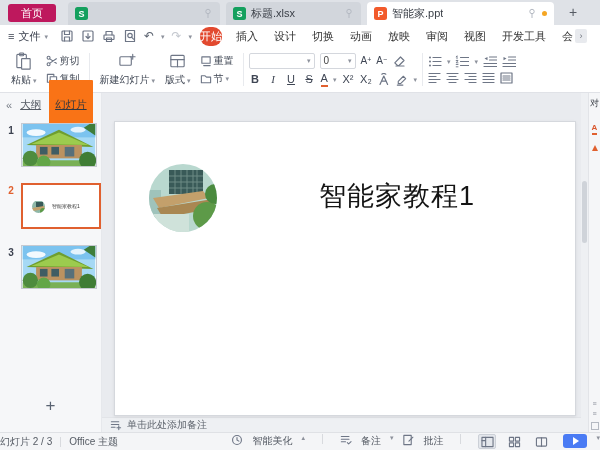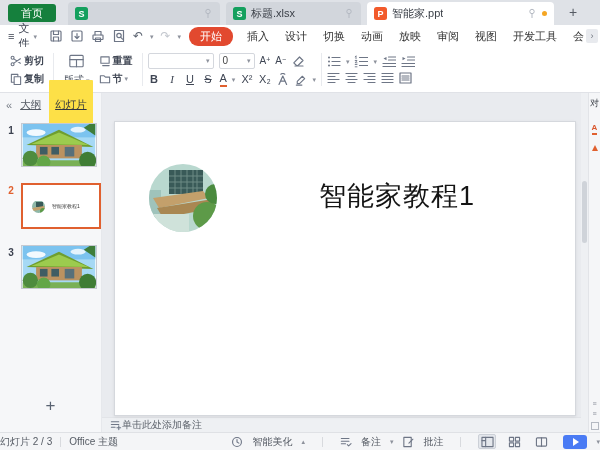--- a/index.html
+++ b/index.html
@@ -8,21 +8,21 @@
   .app { width:600px; height:450px; display:flex; flex-direction:column; }
 
   
   svg.ic { stroke:#6e7686; fill:none; stroke-width:1.2; stroke-linecap:round; stroke-linejoin:round; flex-shrink:0; }
   svg.ic .f { fill:#6e7686; stroke:none; }
   svg.ic .wbg { fill:#fff; }
   .caret { color:#8d929c; font-size:7px; line-height:1; }
 
   
   .tabbar { height:25px; background:#dfe2e7; display:flex; align-items:flex-end; padding-left:8px; flex-shrink:0; }
-  .home-btn { height:18px; width:48px; background:#15803d; color:#fff; font-size:11px; border-radius:3px;
+  .home-btn { height:18px; width:48px; background:#be185d; color:#fff; font-size:11px; border-radius:3px;
               display:flex; align-items:center; justify-content:center; margin:0 12px 3px 0; cursor:default; }
   .tab { height:23px; display:flex; align-items:center; padding:0 7px; font-size:11px; color:#3a3f47;
          background:#d2d6dc; border-radius:4px 4px 0 0; margin-right:6px; }
   .tab.active { background:#fff; }
   .tab .title { white-space:nowrap; overflow:hidden; }
   .badge { width:13px; height:13px; border-radius:2.5px; color:#fff; font-size:9px; font-weight:bold;
            display:flex; align-items:center; justify-content:center; margin-right:5px; flex-shrink:0; }
   .badge.s { background:#14a05e; }
   .badge.p { background:#f25a2b; }
   .pin { stroke:#b4b9c2; stroke-width:1; fill:none; margin-left:auto; flex-shrink:0; }
@@ -30,87 +30,87 @@
   .newtab { font-size:14px; color:#555a63; margin:0 0 5px 4px; width:18px; text-align:center; }
 
   
   .menubar { height:22px; background:#fff; display:flex; align-items:center; font-size:11px; color:#333; padding:0 0 0 8px; flex-shrink:0; }
   .file-menu { display:flex; align-items:center; gap:4px; color:#3c4250; }
   .qat { display:flex; align-items:center; gap:7px; margin:0 6px 0 12px; }
   .qat .uglyph { font-size:12px; color:#5b6370; line-height:1; }
   .qat .uglyph.dis { color:#c3c7ce; }
   .menus { display:flex; align-items:center; }
   .menu-item { margin:0 8px; color:#333; white-space:nowrap; }
-  .menu-item.pill { background:#e2492f; color:#fff; border-radius:9px; padding:2px 11px; margin:0 6px 0 2px; }
+  .menu-item.pill { background:#e2492f; color:#fff; border-radius:9px; padding:2px 0; margin:0 6px 0 2px; }
   .menu-item.clipped { width:11px; overflow:hidden; margin-right:2px; }
   .overflow-btn { width:12px; height:14px; background:#e8eaee; color:#70757e; font-size:9px;
                   display:flex; align-items:center; justify-content:center; border-radius:2px; margin-right:6px; }
   .searchbox { display:flex; align-items:center; gap:4px; flex:1; overflow:hidden; }
 
   
   .ribbon { height:46px; background:#fff; border-bottom:1px solid #e0e2e7; display:flex; align-items:stretch;
             padding:2px 0 2px 6px; overflow:hidden; flex-shrink:0; }
   .rdiv { width:1px; background:#e8eaee; margin:4px 5px; flex-shrink:0; }
   .bigbtn { display:flex; flex-direction:column; align-items:center; justify-content:center; gap:2px; padding:0 5px; flex-shrink:0; }
   .bigbtn .lbl, .smallbtn { font-size:10px; color:#414855; display:flex; align-items:center; gap:2px; white-space:nowrap; }
-  .smallcol { display:flex; flex-direction:column; justify-content:center; gap:4px; padding:0 4px; flex-shrink:0;font-weight:bold; }
+  .smallcol { display:flex; flex-direction:column; justify-content:center; gap:4px; padding:0 4px; flex-shrink:0; }
   .fontgrp, .paragrp { display:flex; flex-direction:column; justify-content:center; gap:4px; flex-shrink:0; }
   .frow { display:flex; align-items:center; gap:5px; }
   .combo { height:16px; border:1px solid #d4d7dd; border-radius:2px; display:flex; align-items:center;
            justify-content:space-between; padding:0 3px; font-size:10px; color:#444; background:#fff; }
   .combo.name { width:66px; } .combo.size { width:36px; }
   .fbtn { font-size:11px; color:#3f4654; min-width:13px; text-align:center; line-height:1; }
   .fbtn.b { font-weight:bold; } .fbtn.i { font-style:italic; font-family:"Liberation Serif",serif; }
   .fbtn.u { text-decoration:underline; } .fbtn.st { text-decoration:line-through; }
   .fontcolor { font-size:11px; color:#3f4654; border-bottom:2px solid #e0602f; line-height:1; padding-bottom:1px; }
   .szbtn { font-size:10px; color:#3f4654; display:flex; align-items:flex-start; line-height:1; }
   .szbtn sup { font-size:7px; }
 
   
   .content { flex:1; display:flex; min-height:0; }
   .sidebar { width:102px; background:#f6f7f9; border-right:1px solid #e6e8ec; display:flex; flex-direction:column; position:relative; flex-shrink:0; }
   .sb-header { height:24px; display:flex; align-items:center; font-size:10.5px; color:#555; padding:0 6px; gap:8px; }
   .sb-collapse { color:#767c86; font-size:11px; }
   .sb-tab { color:#555b64;text-decoration:underline; }
-  .sb-tab.active { background:#fde047; border-radius:1px; padding:18px 6px; color:#33373e; }
+  .sb-tab.active { background:#f97316; border-radius:1px; padding:18px 6px; color:#33373e; }
   .thumb-row { display:flex; align-items:flex-start; margin:6px 0 10px 4px; }
   .thumb-row:first-child { margin-top:5px; }
   .tnum { width:14px; font-size:10px; font-weight:bold; color:#3c4250; margin:2px 3px 0 0; text-align:center; }
   .tnum.sel { color:#e0602f; }
   .thumb { width:76px; height:44px; background:#fff; border:1px solid #c6cad1; overflow:hidden; }
   .thumb.selected { width:80px; height:46px; border:2px solid #e0602f; display:flex; align-items:center; padding-left:9px; gap:7px; }
   .mini-circle { width:13px; height:13px; border-radius:50%; overflow:hidden; flex-shrink:0; }
   .mini-title { font-size:5px; color:#333; white-space:nowrap; }
   .add-slide { position:absolute; bottom:16px; left:0; right:0; text-align:center; font-size:17px; color:#5a6372; }
 
   .main { flex:1; display:flex; flex-direction:column; min-width:0; }
   .canvas { flex:1; background:#e9ebef; position:relative; }
   .slide { position:absolute; left:12px; top:28px; width:462px; height:295px; background:#fff;
            border:1px solid #d5d8dd; box-shadow:0 1px 3px rgba(0,0,0,.08); }
   .slide-circle { position:absolute; left:34px; top:42px; width:68px; height:68px; border-radius:50%; overflow:hidden; }
   .slide-title { position:absolute; left:204px; top:56px; font-size:27px; color:#141414; letter-spacing:1px; white-space:nowrap; }
   .notesbar { height:15px; background:#eef0f3; border-top:1px solid #e2e4e8; display:flex; align-items:center;
-              padding-left:8px; font-size:10px; color:#60666f; }
+              gap:5px; padding-left:8px; font-size:10px; color:#60666f; }
 
   .vscroll { width:7px; background:#eef0f3; flex-shrink:0; }
   .vthumb { width:5px; margin:88px 0 0 1px; height:62px; background:#cfd3d9; border-radius:3px; }
   .rightstrip { width:12px; background:#f5f6f8; border-left:1px solid #e2e4e8; display:flex; flex-direction:column;
                 align-items:center; padding:4px 0 2px; font-size:9px; flex-shrink:0; }
   .rp-tab { color:#3b4048; }
   .rp-a { color:#d9572e; font-weight:bold; font-size:8px; border-bottom:2px solid #e0602f; margin-top:14px; line-height:1.1; }
   .rp-tri { width:0; height:0; border-left:3px solid transparent; border-right:3px solid transparent;
             border-bottom:6px solid #e0602f; margin-top:10px; }
   .rp-bottom { margin-top:auto; display:flex; flex-direction:column; align-items:center; gap:3px; color:#8d929c; font-size:7px; }
   .rp-box { width:8px; height:8px; border:1px solid #b4b9c2; margin-top:2px; }
 
   
   .statusbar { height:18px; background:#f4f5f7; border-top:1px solid #dfe1e5; display:flex; align-items:center;
                font-size:10px; color:#555b64; padding:0 0; flex-shrink:0; }
   .sdiv { width:1px; height:10px; background:#d8dade; margin:0 8px; }
-  .sb-right { margin-left:auto; display:flex; align-items:center; gap:9px; }
+  .sb-right { margin-left:auto; display:flex; align-items:flex-start; gap:9px; }
   .viewbtn { display:flex; align-items:center; justify-content:center; width:18px; height:15px; border-radius:2px; }
   .viewbtn.sel { background:#e4e7ec; border:1px solid #ccd0d7; }
   .play-btn { width:24px; height:14px; background:#4a7bf4; border-radius:3px; display:flex; align-items:center;
               justify-content:center; margin-left:4px; }
   .play-tri { width:0; height:0; border-top:4px solid transparent; border-bottom:4px solid transparent; border-left:6px solid #fff; margin-left:1px; }
 </style>
 </head>
 <body>
 
 <div class="app">
@@ -192,40 +192,61 @@
       <span class="overflow-btn">›</span>
     </div>
     <div class="searchbox">
       
       
     </div>
   </div>
 
   <div class="ribbon">
 
+    <div class="bigbtn">
+      <svg class="ic" width="19" height="19" viewBox="0 0 20 20">
+          <rect x="3" y="2.5" width="10" height="14" rx="1"></rect>
+          <rect x="6" y="1" width="4" height="3" rx="0.5"></rect>
+          <rect x="8" y="7" width="9" height="11" rx="0.5" class="wbg"></rect>
+        </svg>
+      <span class="lbl">
+          <span>粘贴</span>
+          <span class="caret">▾</span>
+        </span>
+    </div>
     <div class="smallcol">
       <span class="smallbtn">
         <svg class="ic" width="12" height="12" viewBox="0 0 13 13">
             <circle cx="2.8" cy="3" r="1.6"></circle>
             <circle cx="2.8" cy="10" r="1.6"></circle>
             <path d="M4.2 4.2l7 4.8M4.2 8.8l7-4.8"></path>
           </svg>
         <span>剪切</span>
       </span>
       <span class="smallbtn">
         <svg class="ic" width="12" height="12" viewBox="0 0 13 13">
             <rect x="1.5" y="1.5" width="7" height="8.5"></rect>
             <rect x="4.5" y="4" width="7" height="8.5" class="wbg"></rect>
           </svg>
         <span>复制</span>
       </span>
     </div>
 
     <div class="rdiv"></div>
 
+    <div class="bigbtn">
+      <svg class="ic" width="19" height="19" viewBox="0 0 20 20">
+          <rect x="2" y="5" width="12" height="9" rx="1"></rect>
+          <path d="M15.5 2.5v5M13 5h5"></path>
+        </svg>
+      <span class="lbl">
+          <span>新建幻灯片</span>
+          <span class="caret">▾</span>
+        </span>
+    </div>
     <div class="bigbtn">
       <svg class="ic" width="19" height="19" viewBox="0 0 20 20">
           <rect x="3" y="3.5" width="14" height="12" rx="1"></rect>
           <path d="M3 8h14M10 8v7.5"></path>
         </svg>
       <span class="lbl">
           <span>版式</span>
           <span class="caret">▾</span>
         </span>
     </div>

